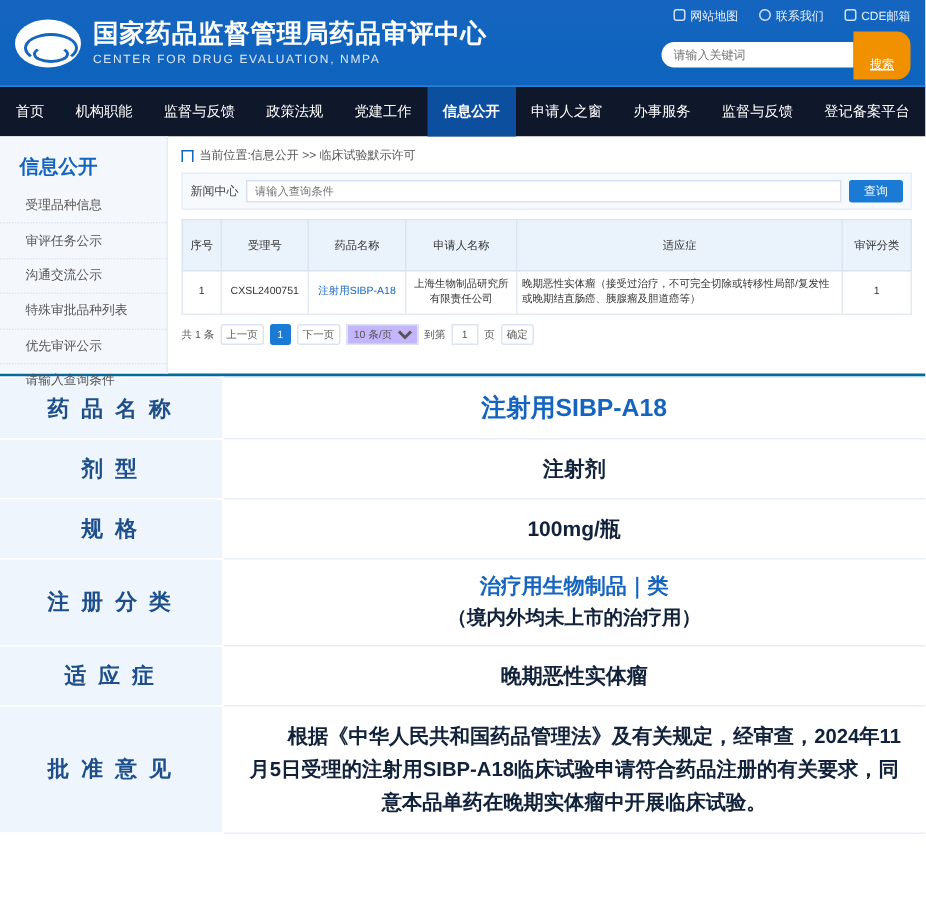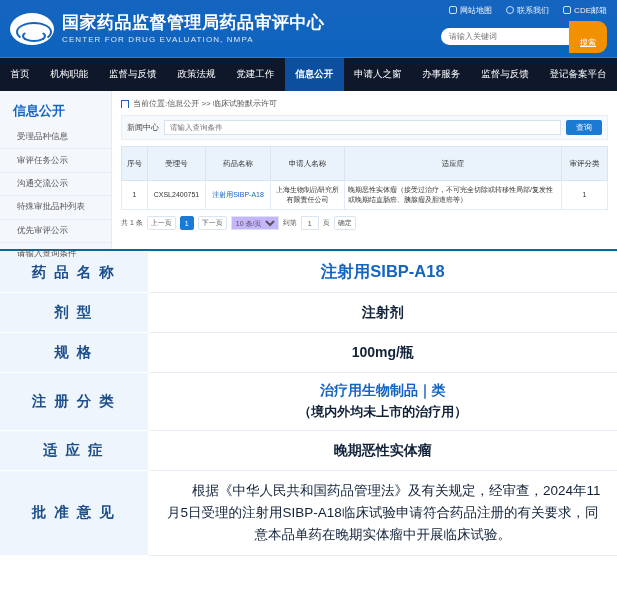--- a/index.html
+++ b/index.html
@@ -302,21 +302,21 @@
   .val-sub {
     font-size: 13px;
     font-weight: bold;
     color: #11223a;
     margin-top: 3px;
   }
   .opinion {
     text-align: justify;
     text-justify: inter-ideograph;
     font-size: 13.5px;
-    font-weight: normal;
+    font-weight: bold;
     color: #11223a;
     line-height: 1.62;
     text-indent: 27px;
     padding: 10px 16px 12px 16px;
   }
   .row-h-sm th, .row-h-sm td { height: 40px; }
 </style>
 </head>
 <body>
 

